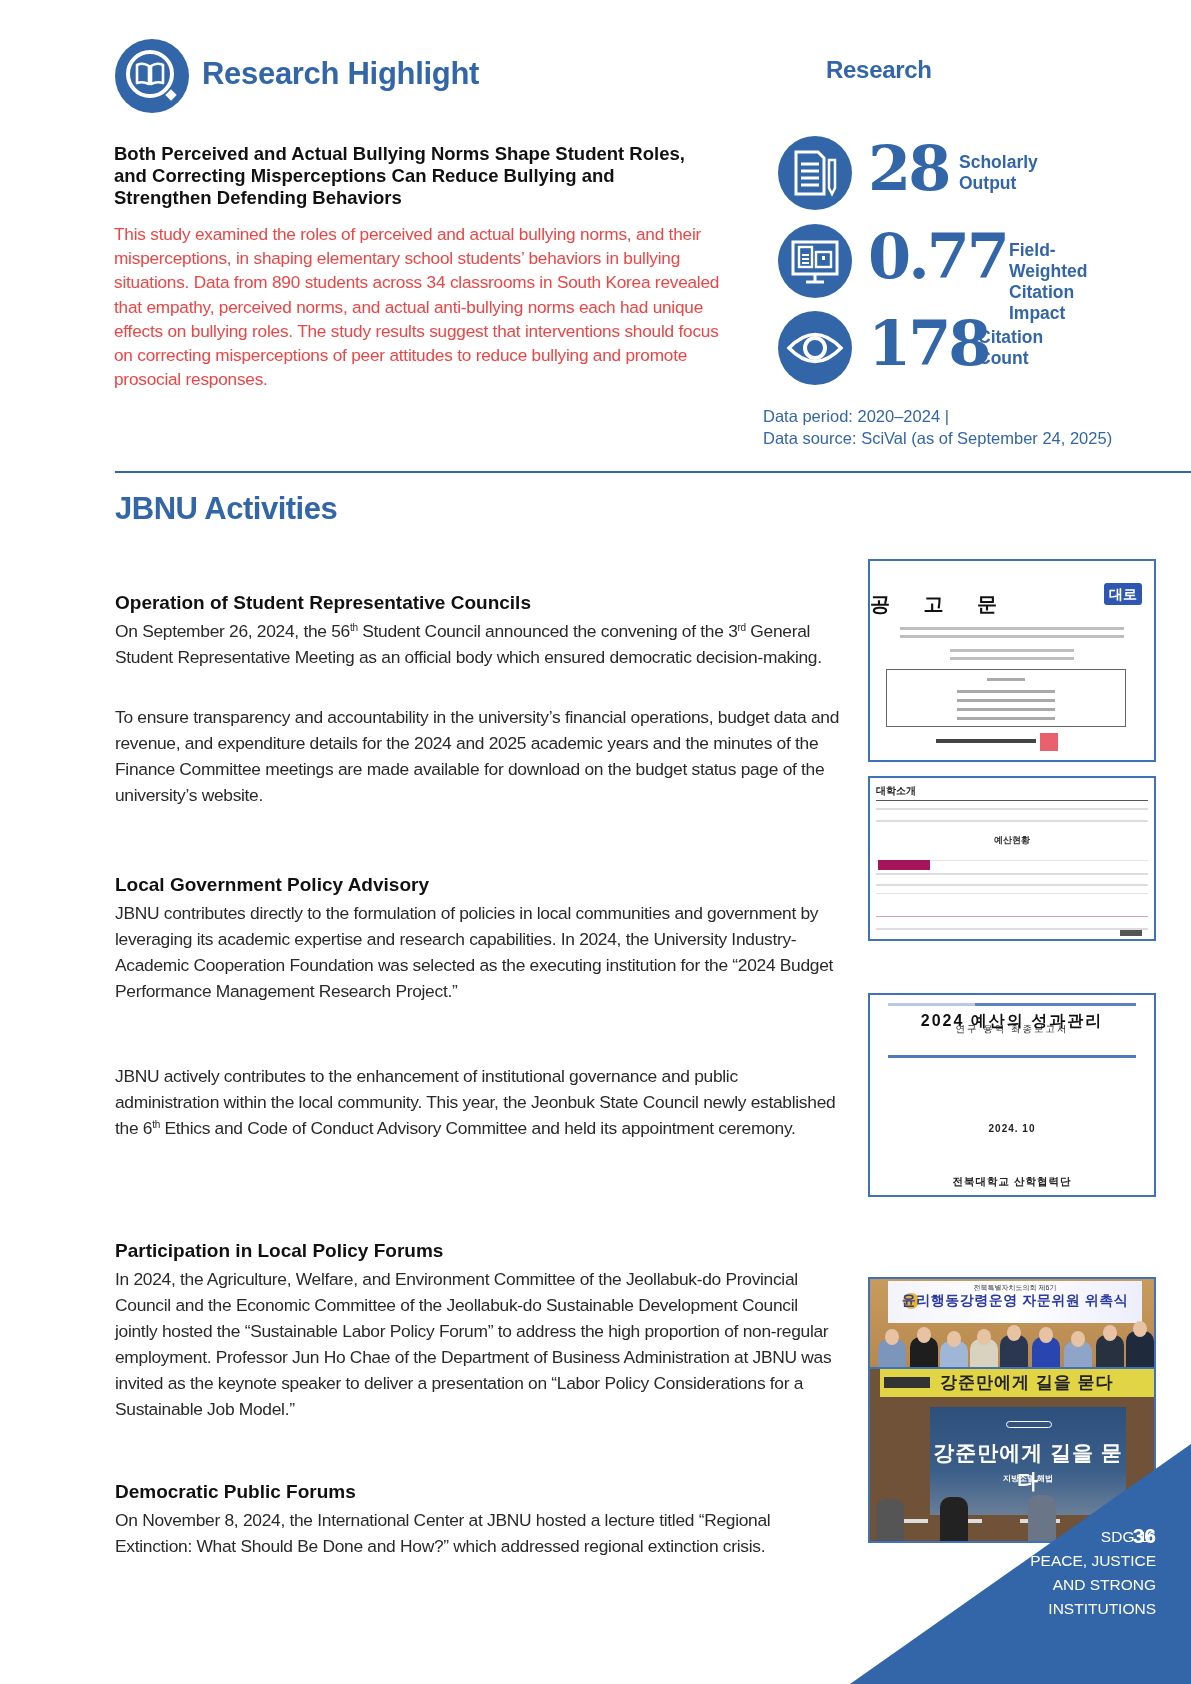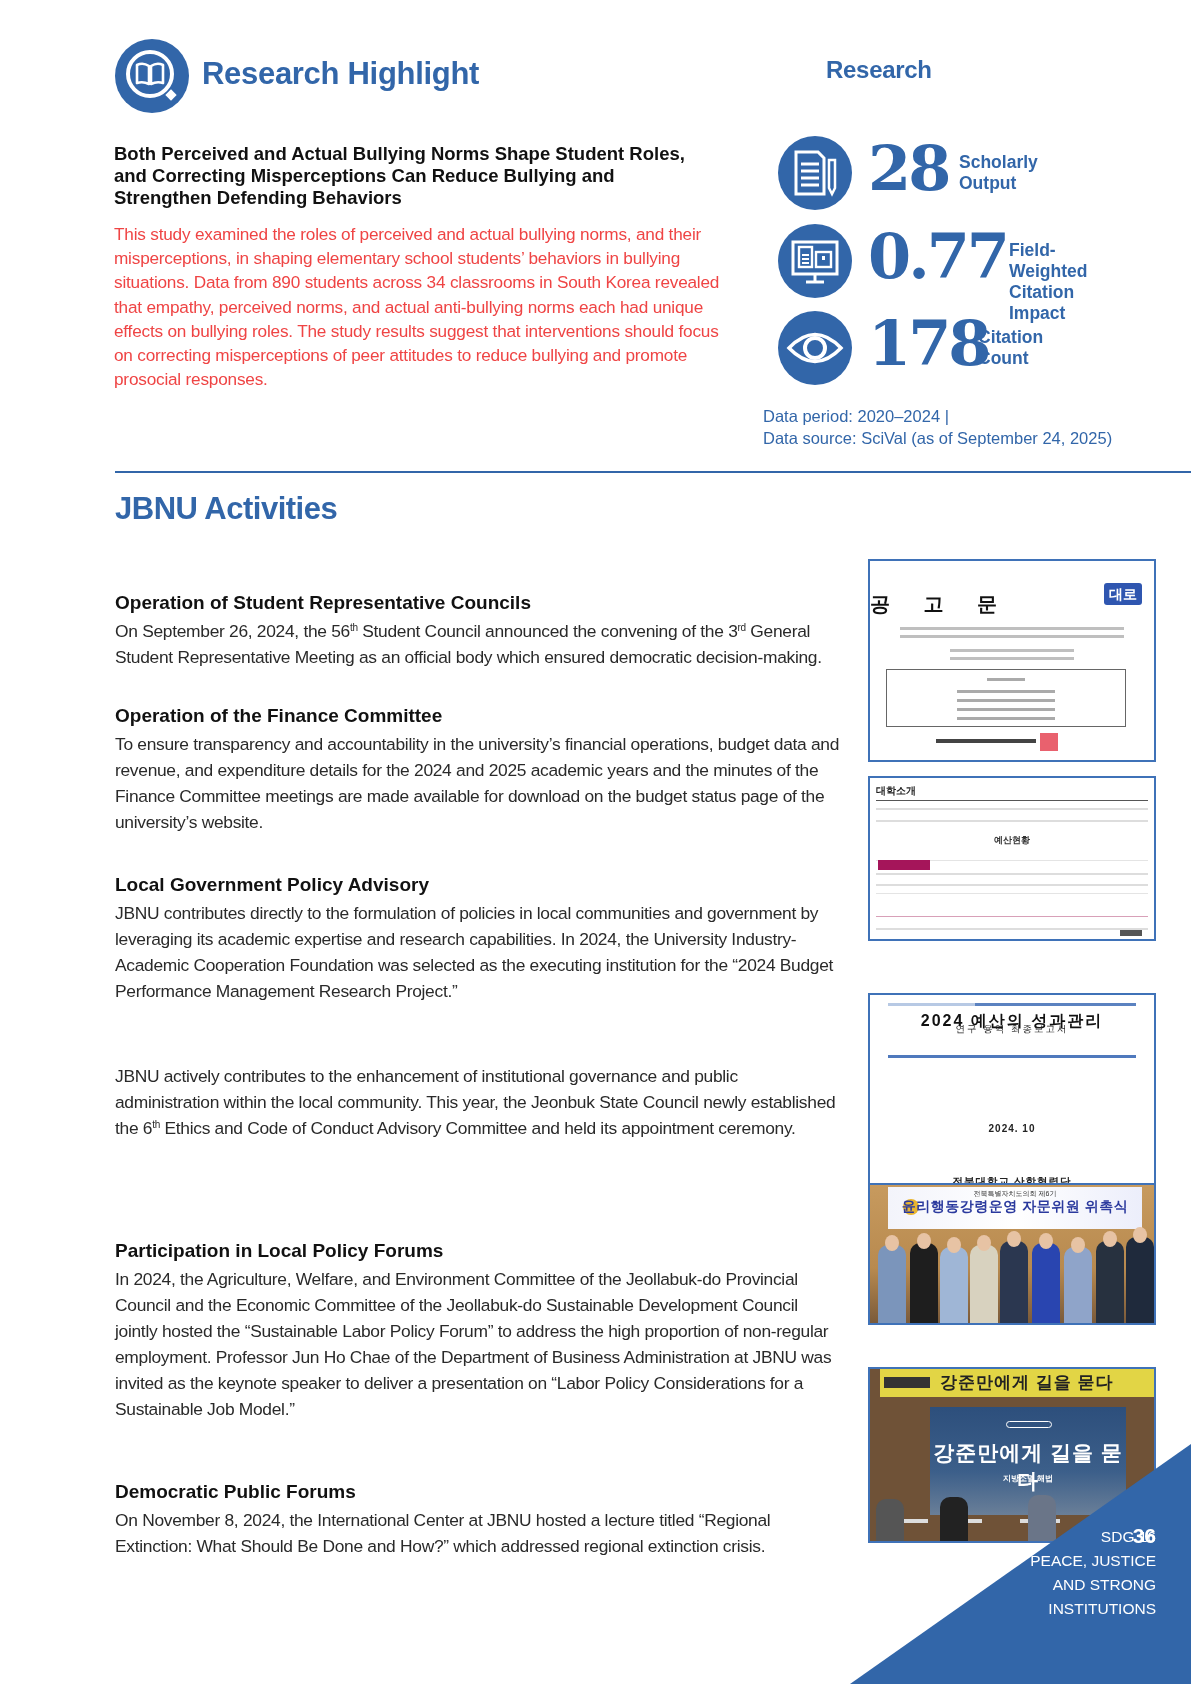--- a/index.html
+++ b/index.html
@@ -32,21 +32,21 @@
   .sec { position: absolute; left: 115px; width: 725px; }
   .sec h3 { font-size: 19px; font-weight: 700; color: #111; line-height: 24px; margin-bottom: 3px; }
   .sec p { font-size: 17.4px; line-height: 26px; color: #2a2a2a; letter-spacing: -0.3px; }
   .sec sup { font-size: 10px; vertical-align: 6px; line-height: 0; }
 
   
   .thumb { position: absolute; left: 868px; width: 288px; border: 2px solid #3f72b8; background: #fff; overflow: hidden; }
   .t1 { top: 559px; height: 203px; }
   .t2 { top: 776px; height: 165px; }
   .t3 { top: 993px; height: 204px; padding-left: 12px; }
-  .t4 { top: 1183px; height: 142px; }
+  .t4 { top: 1277px; height: 142px; }
   .t5 { top: 1367px; height: 176px; padding-left: 32px; }
 
   .notice-title { position: absolute; left: 0; right: 0; top: 30px; text-align: left; font-size: 20px; font-weight: 700; letter-spacing: 14px; color: #111; }
   .notice-logo { position: absolute; right: 12px; top: 22px; width: 38px; height: 22px; background: #2f56b0; color: #fff; font-size: 14px; font-weight: 700; text-align: center; line-height: 22px; border-radius: 3px; }
   .notice-line { position: absolute; left: 30px; right: 30px; height: 3px; background: #bfbfbf; }
   .notice-box { position: absolute; left: 16px; right: 28px; top: 108px; height: 58px; border: 1px solid #666; }
   .notice-box .nl { position: absolute; left: 70px; right: 70px; height: 3px; background: #aaa; }
   .notice-seal { position: absolute; left: 170px; top: 172px; width: 18px; height: 18px; background: #e33a4a; opacity: 0.8; }
   .notice-sign { position: absolute; left: 66px; top: 178px; width: 100px; height: 4px; background: #444; }
 
@@ -167,21 +167,20 @@
 <div class="divider"></div>
 
 <div class="act-title">JBNU Activities</div>
 
 <div class="sec" style="top:591px;">
   <h3>Operation of Student Representative Councils</h3>
   <p><span>On September 26, 2024, the 56</span><sup>th</sup><span> Student Council announced the convening of the </span><span>3</span><sup>rd</sup><span> General Student Representative Meeting as an official body which ensured democratic decision-making.</span></p>
 </div>
 
 <div class="sec" style="top:704px;">
-  <h3>Operation of the Finance Committee</h3>
   <p>To ensure transparency and accountability in the university’s financial operations, budget data and revenue, and expenditure details for the 2024 and 2025 academic years and the minutes of the Finance Committee meetings are made  available for download on the budget status page of the university’s website.</p>
 </div>
 
 <div class="sec" style="top:873px;">
   <h3>Local Government Policy Advisory</h3>
   <p>JBNU contributes directly to the formulation of policies in local communities and government by leveraging its academic expertise and research capabilities. In 2024, the University Industry-Academic Cooperation Foundation was selected as the executing institution for the “2024 Budget Performance Management Research Project.”</p>
 </div>
 
 <div class="sec" style="top:1063px;">
   <p><span>JBNU actively contributes to the enhancement of institutional governance and public administration within the local community. This year, the Jeonbuk State Council newly established the 6</span><sup>th</sup><span> Ethics and Code of Conduct Advisory Committee and held its appointment ceremony.</span></p>

